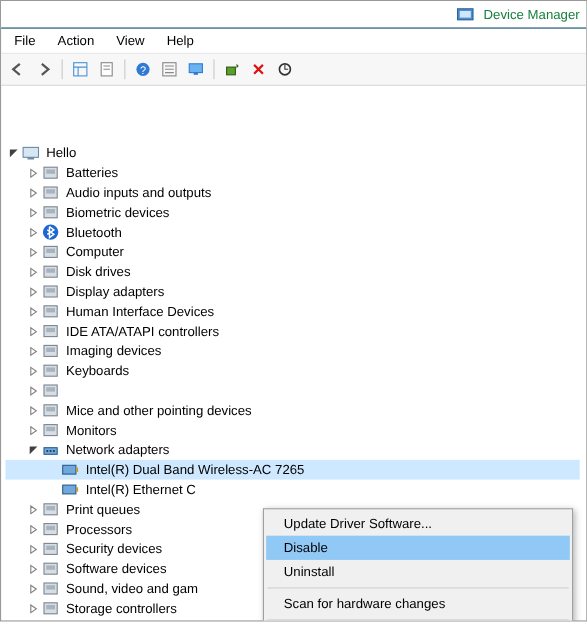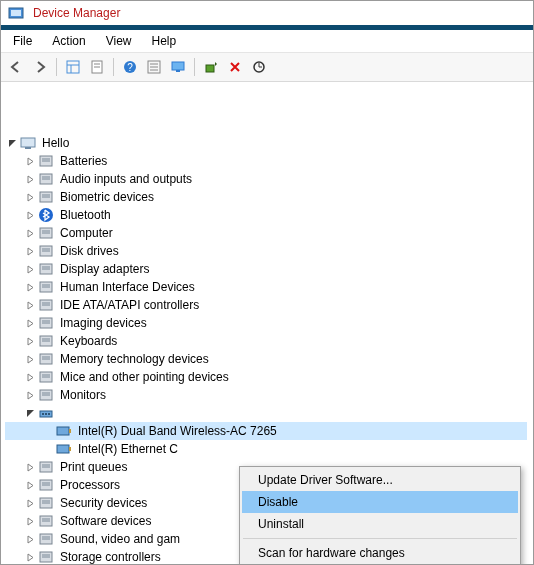--- a/index.html
+++ b/index.html
@@ -9,26 +9,27 @@
     font-size: 12px;
     background: #fff;
     color: #000;
     width: 534px;
     height: 565px;
     overflow: hidden;
     border: 1px solid #999;
   }
   .titlebar {
     background: #fff;
-    color: #b91c1c;
+    color: #15803d;
     display: flex;
     align-items: center;
     padding: 4px 6px;
     gap: 6px;
-    border-bottom: 5px solid #0c4a6e;
+    border-bottom: 1px solid #0c4a6e;
+    justify-content: flex-end;
   }
   .titlebar .title { font-size: 12px; }
   .menubar {
     display: flex;
     gap: 4px;
     padding: 2px 4px;
     border-bottom: 1px solid #e5e5e5;
   }
   .menubar span {
     padding: 2px 8px;
@@ -386,21 +387,20 @@
           <svg width="9" height="9">
             <path d="M2 1 L7 4.5 L2 8 Z" fill="none" stroke="#808080"></path>
           </svg>
         </span>
         <span class="ico">
           <svg width="16" height="16">
             <rect x="2" y="3" width="12" height="10" fill="#d8dde3" stroke="#7a8591"></rect>
             <rect x="4" y="5" width="8" height="4" fill="#a9b3bd"></rect>
           </svg>
         </span>
-        <span class="label">Memory technology devices</span>
       </div>
       <div class="row ind1">
         <span class="twisty">
           <svg width="9" height="9">
             <path d="M2 1 L7 4.5 L2 8 Z" fill="none" stroke="#808080"></path>
           </svg>
         </span>
         <span class="ico">
           <svg width="16" height="16">
             <rect x="2" y="3" width="12" height="10" fill="#d8dde3" stroke="#7a8591"></rect>
@@ -430,20 +430,21 @@
           </svg>
         </span>
         <span class="ico">
           <svg width="16" height="16">
             <rect x="2" y="6" width="12" height="6" fill="#6fa8dc" stroke="#2b5d8a"></rect>
             <circle cx="5" cy="9" r="1" fill="#1b3b56"></circle>
             <circle cx="8" cy="9" r="1" fill="#1b3b56"></circle>
             <circle cx="11" cy="9" r="1" fill="#1b3b56"></circle>
           </svg>
         </span>
+        <span class="label">Network adapters</span>
       </div>
       <div class="row ind2 sel">
         <span class="twisty"></span>
         <span class="ico">
           <svg width="16" height="16">
             <rect x="1" y="4" width="12" height="8" fill="#6fa8dc" stroke="#2b5d8a"></rect>
             <rect x="13" y="6" width="2" height="4" fill="#c49a3a"></rect>
           </svg>
         </span>
         <span class="label sel">Intel(R) Dual Band Wireless-AC 7265</span>

